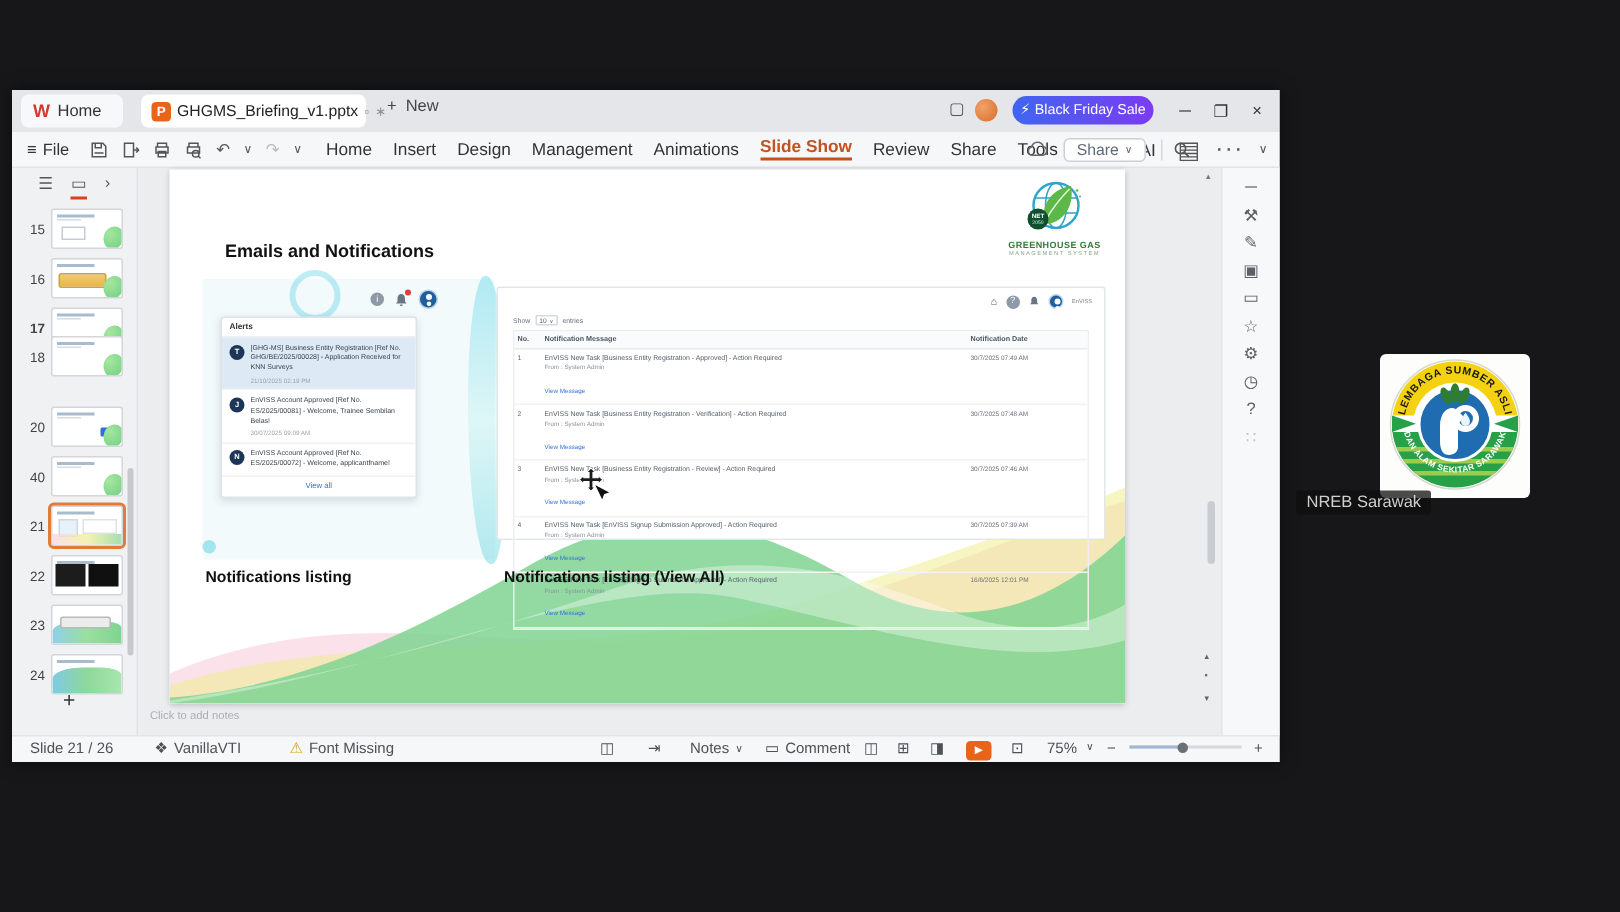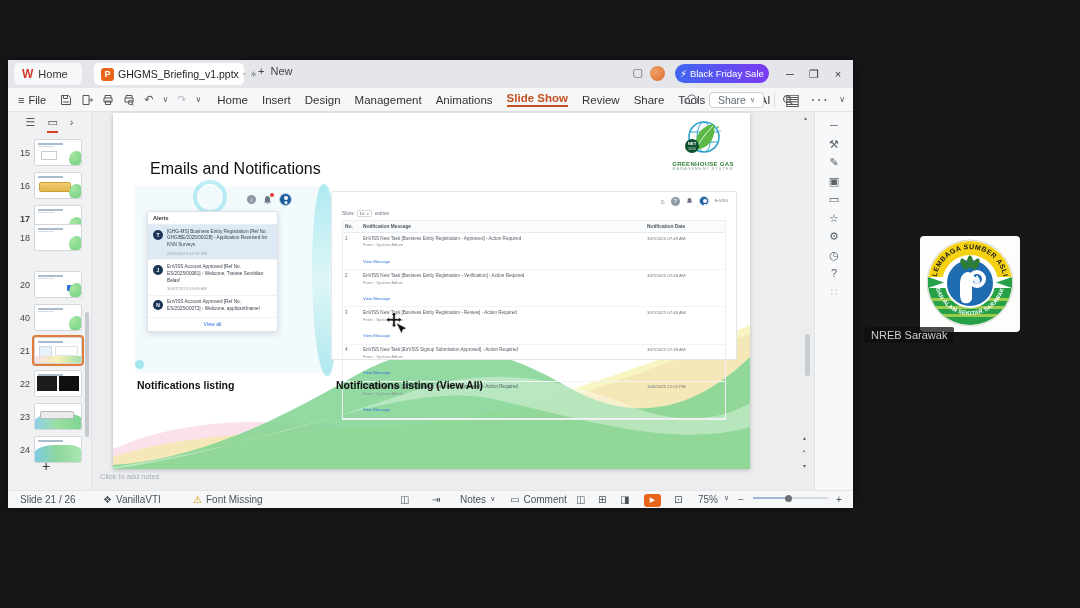--- a/index.html
+++ b/index.html
@@ -64,21 +64,21 @@
   .t-dark2 { left:24px; top:5px; width:20px; height:15px; background:#101010; }
   .t-pill { left:5px; top:7px; width:34px; height:8px; background:#ececec; border:1px solid #b9b9b9; border-radius:2px; z-index:2; }
   .t-waveFull { left:0; right:0; bottom:0; height:15px; background:linear-gradient(90deg,#8fd0e8,#9adf9f,#7fd492); border-radius:45% 30% 0 0; }
   .t-waveFull.c { background:linear-gradient(90deg,#7ecbe4,#8fd79a,#a8e6b0); height:17px; }
   .panel-scroll { position:absolute; right:2px; top:200px; width:4px; height:125px; background:#c6c9ce; border-radius:2px; }
   .add-slide { position:absolute; left:34px; top:346px; font-size:14px; color:#333; }
 
   
   .slide { position:absolute; left:105px; top:1px; width:637px; height:356px; background:#fff; box-shadow:0 1px 4px rgba(0,0,0,.22); overflow:hidden; }
   .s-title { position:absolute; left:37px; top:22px; font-size:14px; font-weight:bold; color:#111; letter-spacing:.2px; }
-  .s-sub { position:absolute; left:37px; top:47px; font-size:16px; font-weight:normal; color:#111; }
+  .s-sub { position:absolute; left:37px; top:47px; font-size:12px; font-weight:bold; color:#111; }
   .s-logo { position:absolute; right:14px; top:5px; width:66px; text-align:center; }
   .s-logo .l1 { font-size:6px; font-weight:bold; color:#2e7d32; letter-spacing:.3px; margin-top:1px; }
   .s-logo .l2 { font-size:3.8px; color:#86a886; letter-spacing:1px; }
 
   
   .wave { position:absolute; left:0; bottom:0; width:637px; height:170px; z-index:1; }
 
   
   .shotL { position:absolute; left:22px; top:73px; width:195px; height:187px; background:#f3fafc; z-index:2; overflow:visible; border-radius:2px; }
   .cyan-ring { position:absolute; left:58px; top:-6px; width:34px; height:34px; border:4px solid rgba(110,215,230,.45); border-radius:50%; }

